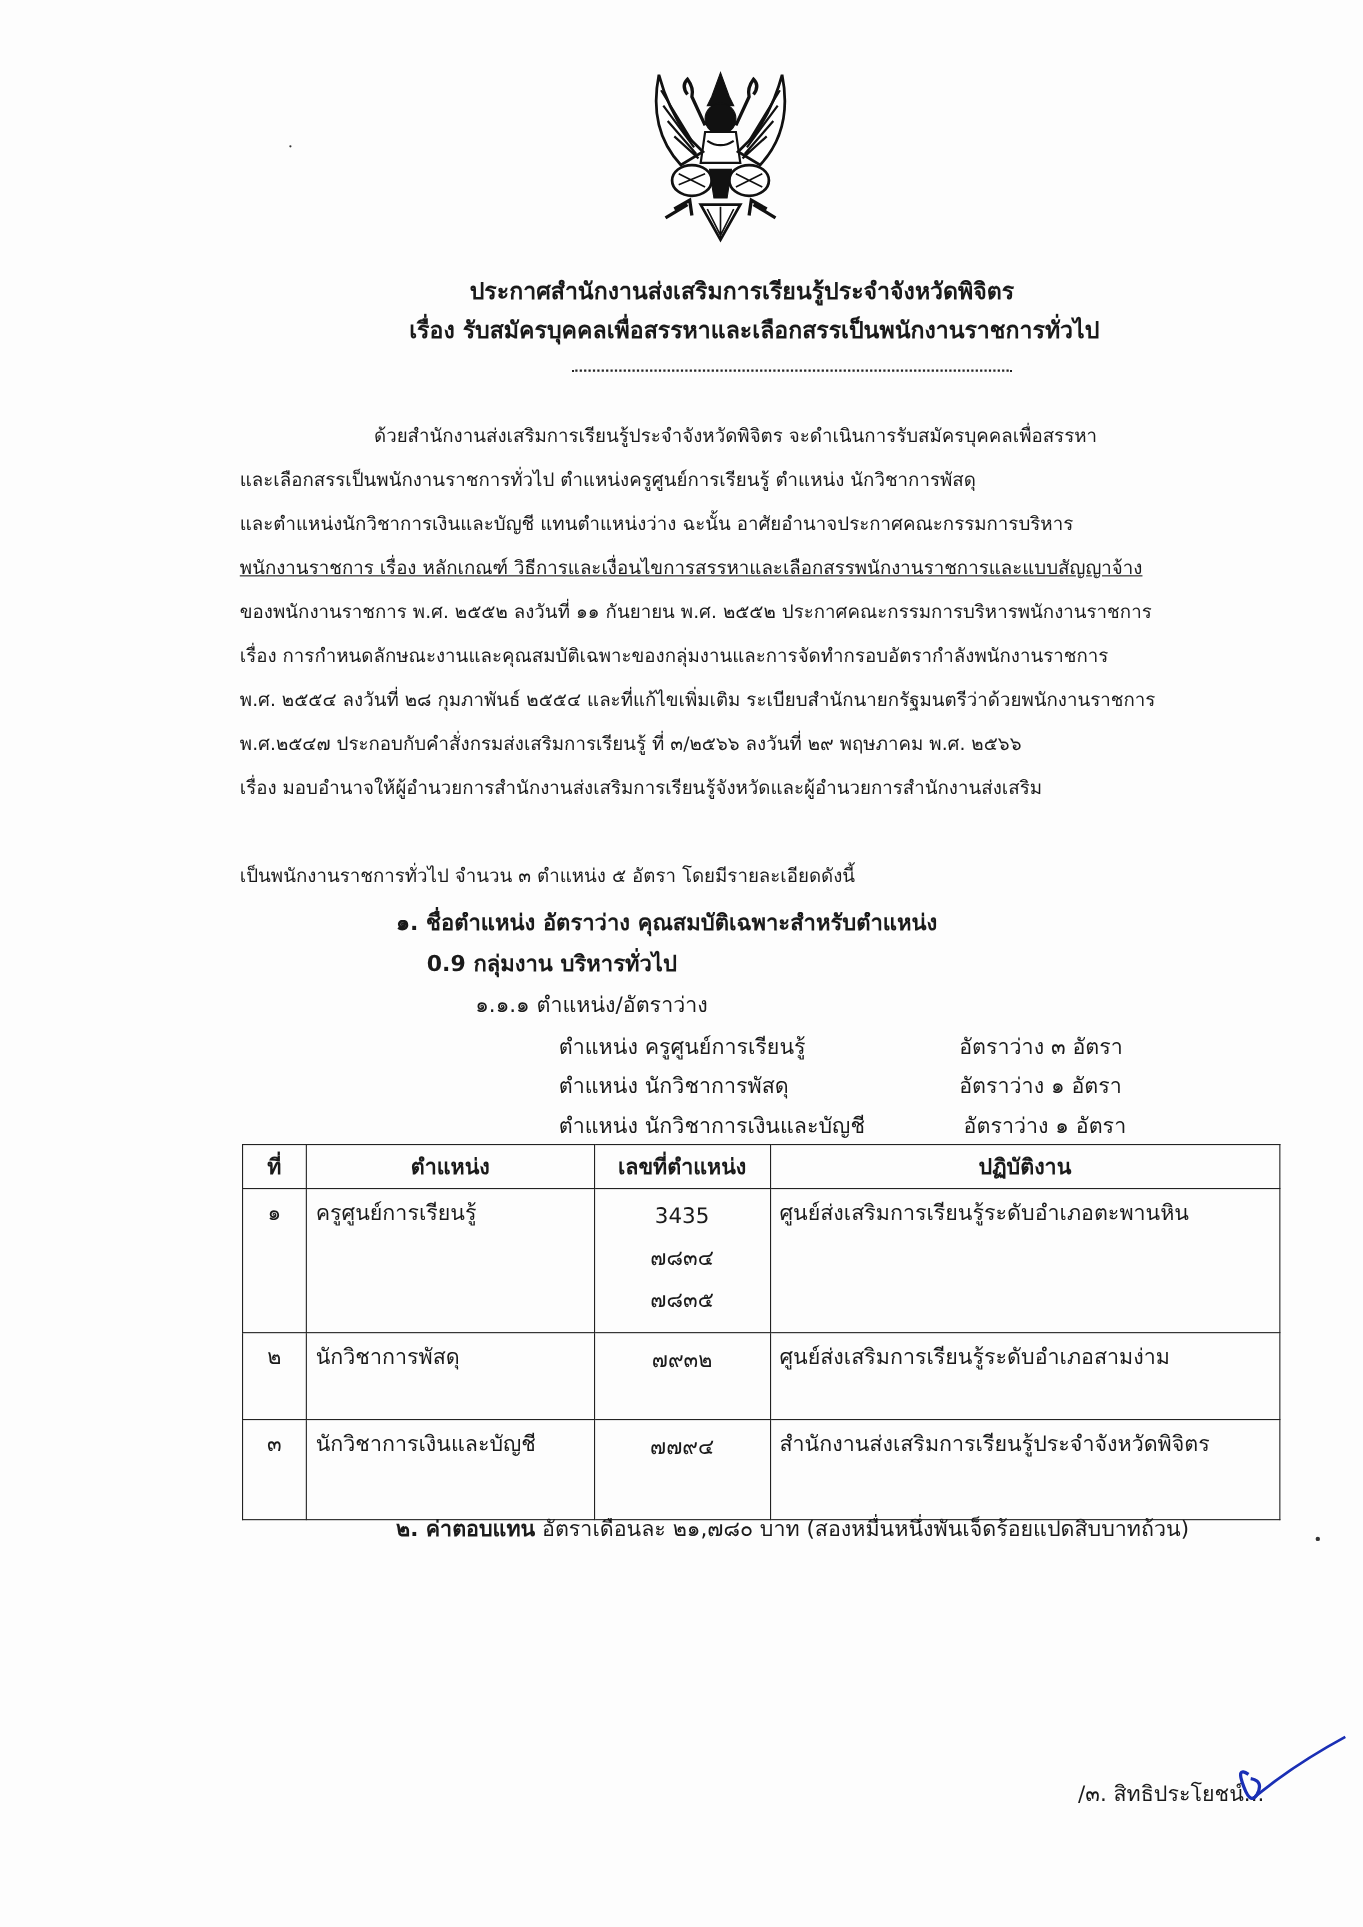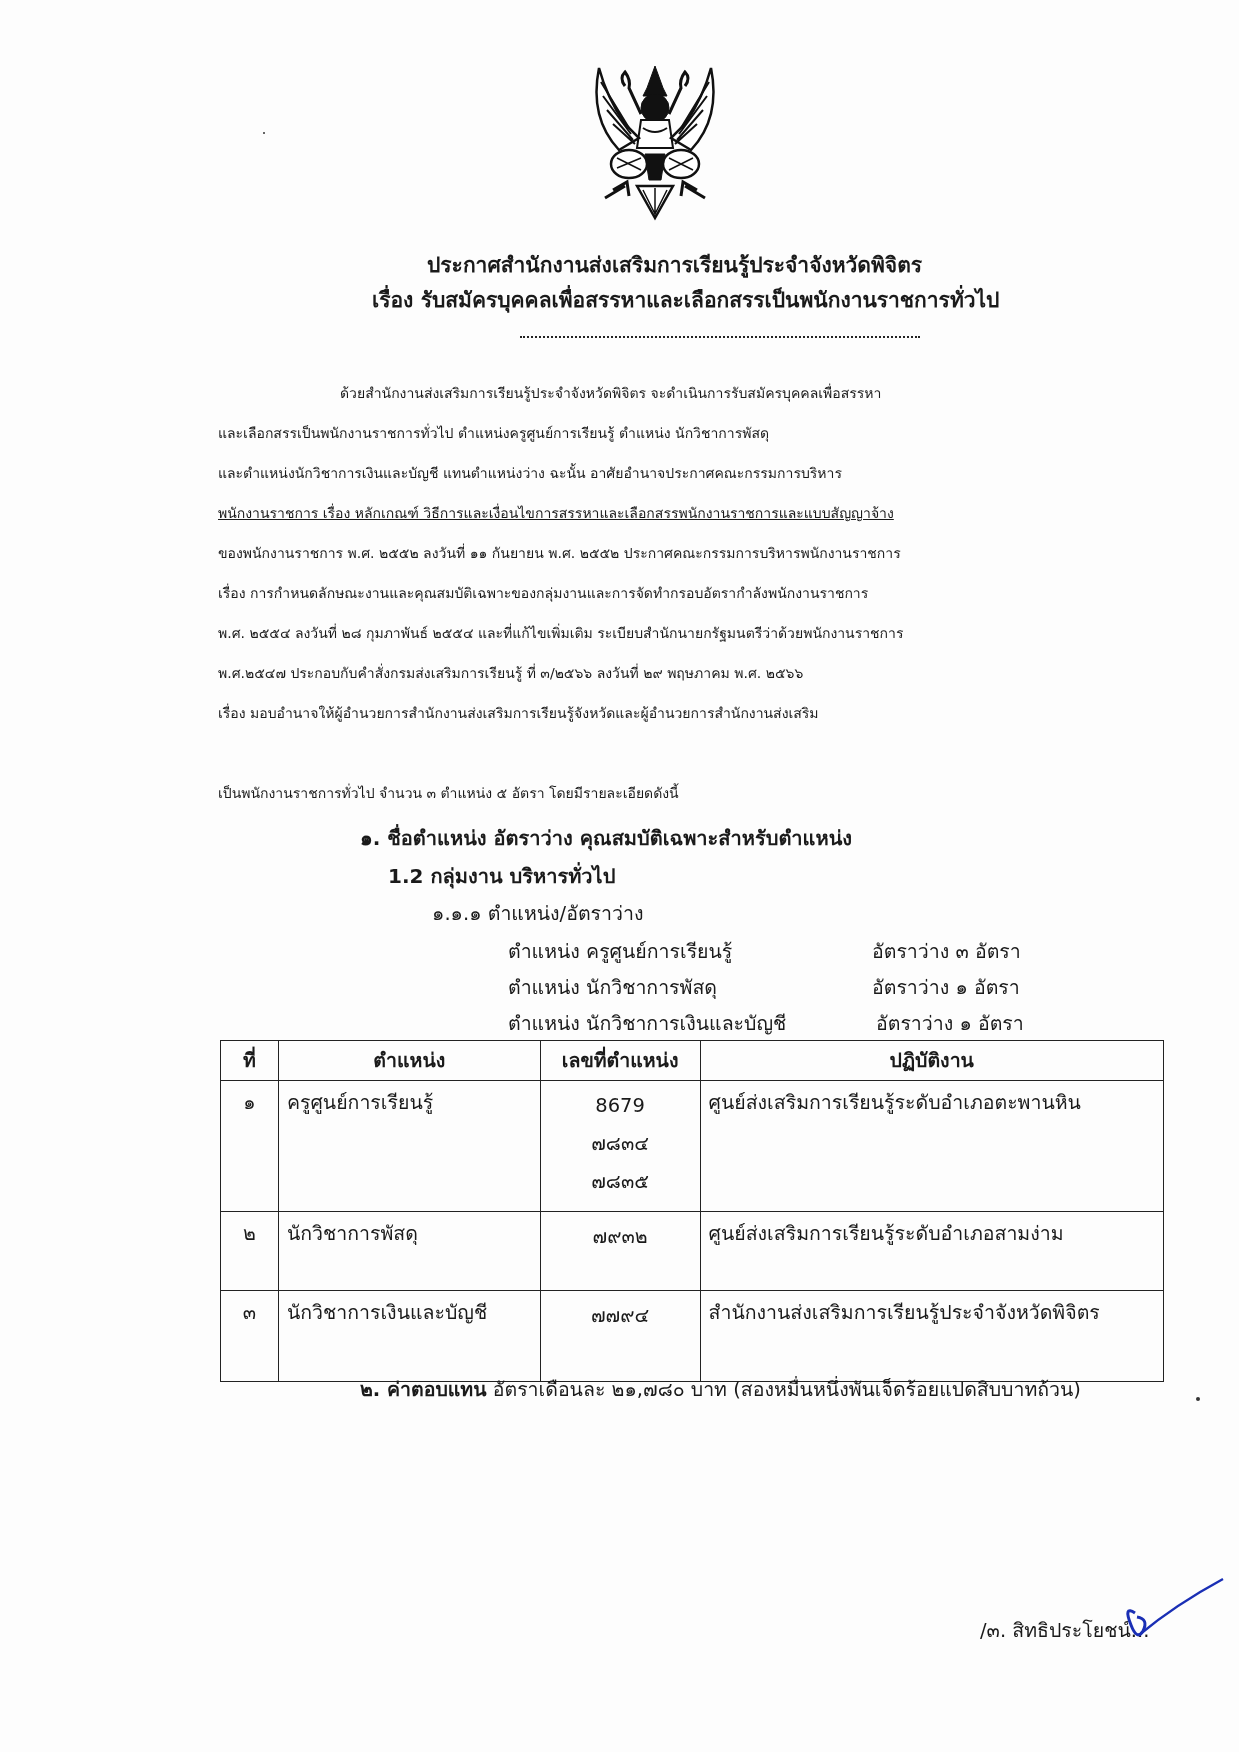--- a/index.html
+++ b/index.html
@@ -3,21 +3,21 @@
 <meta charset="utf-8">
 <style>
   html, body { margin: 0; padding: 0; background: #ffffff; }
   body { width: 1239px; height: 1752px; position: relative; overflow: hidden;
          font-family: "DejaVu Sans", "Liberation Sans", sans-serif; color: #1a1a1a; }
   .page { position: absolute; left: 0; top: 0; width: 1239px; height: 1752px; background: #fdfdfd; }
   .abs { position: absolute; white-space: nowrap; }
   .emblem { position: absolute; left: 585px; top: 58px; width: 140px; height: 165px; }
   .title { font-weight: bold; font-size: 21px; }
   .dots { position: absolute; left: 520px; top: 336px; width: 400px; border-top: 2px dotted #222; }
-  .body-line { font-size: 14px; left: 218px; }
+  .body-line { font-size: 17px; left: 218px; }
   .sec { font-weight: bold; font-size: 20px; }
   .pos-line { font-size: 19.5px; }
   table.pos { position: absolute; left: 220px; top: 1040px; width: 944px; border-collapse: collapse; font-size: 19.5px; }
   table.pos th, table.pos td { border: 1.6px solid #222; vertical-align: top; padding: 6px 8px; }
   table.pos th { font-weight: bold; text-align: center; height: 30px; padding: 4px 8px; }
   table.pos td.c { text-align: center; }
   table.pos tr.r1 td { height: 118px; }
   table.pos tr.r2 td { height: 66px; }
   table.pos tr.r3 td { height: 78px; }
   .numline { display: block; line-height: 38px; }
@@ -73,21 +73,21 @@
   <div class="abs body-line" style="top:462px;">และตำแหน่งนักวิชาการเงินและบัญชี แทนตำแหน่งว่าง ฉะนั้น อาศัยอำนาจประกาศคณะกรรมการบริหาร</div>
   <div class="abs body-line" style="top:502px;text-decoration:underline;">พนักงานราชการ เรื่อง หลักเกณฑ์ วิธีการและเงื่อนไขการสรรหาและเลือกสรรพนักงานราชการและแบบสัญญาจ้าง</div>
   <div class="abs body-line" style="top:542px;">ของพนักงานราชการ พ.ศ. ๒๕๕๒ ลงวันที่ ๑๑ กันยายน พ.ศ. ๒๕๕๒ ประกาศคณะกรรมการบริหารพนักงานราชการ</div>
   <div class="abs body-line" style="top:582px;">เรื่อง การกำหนดลักษณะงานและคุณสมบัติเฉพาะของกลุ่มงานและการจัดทำกรอบอัตรากำลังพนักงานราชการ</div>
   <div class="abs body-line" style="top:622px;">พ.ศ. ๒๕๕๔ ลงวันที่ ๒๘ กุมภาพันธ์ ๒๕๕๔ และที่แก้ไขเพิ่มเติม ระเบียบสำนักนายกรัฐมนตรีว่าด้วยพนักงานราชการ</div>
   <div class="abs body-line" style="top:662px;">พ.ศ.๒๕๔๗ ประกอบกับคำสั่งกรมส่งเสริมการเรียนรู้ ที่ ๓/๒๕๖๖ ลงวันที่ ๒๙ พฤษภาคม  พ.ศ. ๒๕๖๖</div>
   <div class="abs body-line" style="top:702px;">เรื่อง  มอบอำนาจให้ผู้อำนวยการสำนักงานส่งเสริมการเรียนรู้จังหวัดและผู้อำนวยการสำนักงานส่งเสริม</div>
   <div class="abs body-line" style="top:782px;">เป็นพนักงานราชการทั่วไป  จำนวน ๓ ตำแหน่ง ๕ อัตรา โดยมีรายละเอียดดังนี้</div>
 
   <div class="abs sec" style="left:360px; top:822px;">๑.  ชื่อตำแหน่ง อัตราว่าง คุณสมบัติเฉพาะสำหรับตำแหน่ง</div>
-  <div class="abs sec" style="left:388px; top:860px;">1.2 กลุ่มงาน บริหารทั่วไป</div>
+  <div class="abs sec" style="left:388px; top:860px;">0.9 กลุ่มงาน บริหารทั่วไป</div>
   <div class="abs pos-line" style="left:432px; top:898px;">๑.๑.๑ ตำแหน่ง/อัตราว่าง</div>
 
   <div class="abs pos-line" style="left:508px; top:936px;">ตำแหน่ง ครูศูนย์การเรียนรู้</div>
   <div class="abs pos-line" style="left:872px; top:936px;">อัตราว่าง  ๓  อัตรา</div>
   <div class="abs pos-line" style="left:508px; top:972px;">ตำแหน่ง นักวิชาการพัสดุ</div>
   <div class="abs pos-line" style="left:872px; top:972px;">อัตราว่าง  ๑  อัตรา</div>
   <div class="abs pos-line" style="left:508px; top:1008px;">ตำแหน่ง นักวิชาการเงินและบัญชี</div>
   <div class="abs pos-line" style="left:876px; top:1008px;">อัตราว่าง  ๑  อัตรา</div>
 
   <table class="pos">
@@ -101,21 +101,21 @@
         <tr>
       <th>ที่</th>
       <th>ตำแหน่ง</th>
       <th>เลขที่ตำแหน่ง</th>
       <th>ปฏิบัติงาน</th>
     </tr>
     <tr class="r1">
       <td class="c">๑</td>
       <td>ครูศูนย์การเรียนรู้</td>
       <td class="c">
-        <span class="numline">8679</span>
+        <span class="numline">3435</span>
         <span class="numline">๗๘๓๔</span>
         <span class="numline">๗๘๓๕</span>
       </td>
       <td>ศูนย์ส่งเสริมการเรียนรู้ระดับอำเภอตะพานหิน</td>
     </tr>
     <tr class="r2">
       <td class="c">๒</td>
       <td>นักวิชาการพัสดุ</td>
       <td class="c">
         <span class="numline">๗๙๓๒</span>

